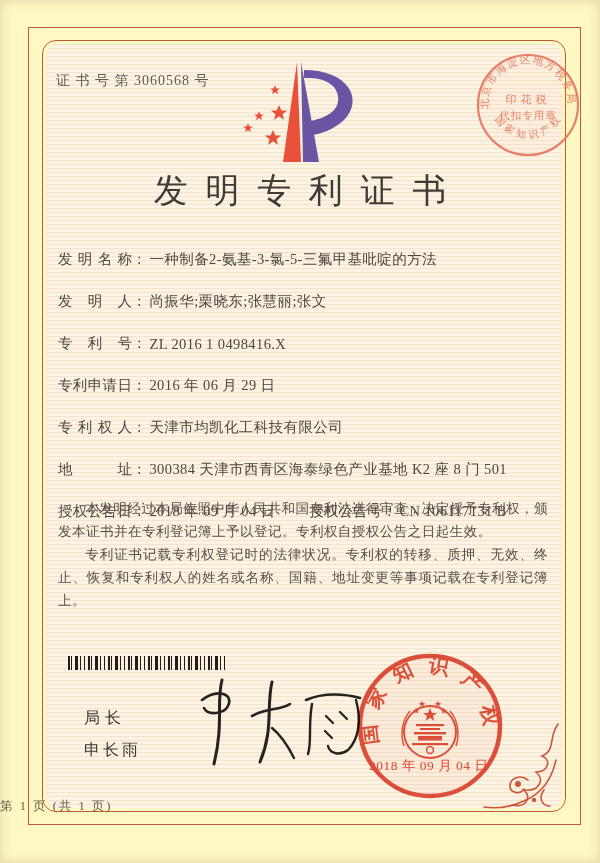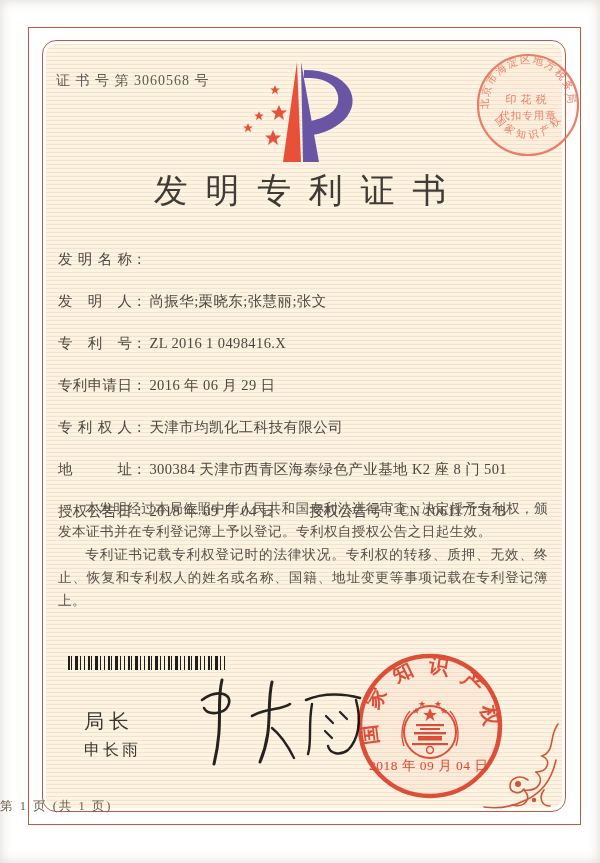--- a/index.html
+++ b/index.html
@@ -1,48 +1,48 @@
 <!DOCTYPE html>
 <html><head>
 <meta charset="utf-8">
 <style>
   html,body{margin:0;padding:0;background:#efece6;}
   .paper{
     position:relative;width:600px;height:863px;margin:0 auto;
-    background:#ffffff;overflow:hidden;
+    background:#fef9c3;overflow:hidden;
     font-family:"Liberation Serif","DejaVu Serif",serif;
     box-shadow:inset 0 0 12px rgba(120,100,80,.25);
   }
   .outer-frame{position:absolute;left:28px;top:27px;width:551px;height:796px;
     border:1.6px solid #c05a3e;pointer-events:none;}
   .inner-frame{position:absolute;left:42px;top:40px;width:522px;height:770px;
     border:1.8px solid #c05a3e;border-radius:14px;pointer-events:none;}
   .guilloche{position:absolute;left:3px;top:3px;right:3px;bottom:3px;border-radius:11px;
     background:
       repeating-linear-gradient(to bottom, rgba(216,166,120,.20) 0 1px, rgba(253,246,232,0) 1px 4px),
       #fcf3e2;}
   .cert-no{position:absolute;left:56px;top:72px;font-size:14px;letter-spacing:1px;color:#5d5a55;}
   .logo{position:absolute;left:231px;top:58px;width:140px;height:108px;}
   .title{position:absolute;left:0;top:168px;width:100%;text-align:center;
     font-size:34px;font-weight:500;color:#3f3c38;letter-spacing:.52em;text-indent:.52em;}
   .fields{position:absolute;left:58px;top:250px;width:494px;font-size:14.5px;color:#4c4741;}
-  .frow{display:flex;align-items:center;margin-bottom:23px;white-space:nowrap;}
+  .frow{display:flex;align-items:flex-end;margin-bottom:23px;white-space:nowrap;}
   .flabel{display:inline-block;width:5.1em;text-align:justify;text-align-last:justify;}
   .fcolon{margin-right:3px;}
   .fvalue{letter-spacing:.4px;}
   .fpair2{margin-left:34px;display:flex;align-items:baseline;}
   .body-text{position:absolute;left:58px;top:497px;width:490px;font-size:13.6px;
     line-height:23px;color:#55504a;text-align:justify;letter-spacing:.4px;}
   .body-text p{margin:0;text-indent:2em;}
   .barcode{position:absolute;left:68px;top:656px;width:160px;height:14px;
     background:repeating-linear-gradient(90deg,
       #1e1d1b 0 2px,transparent 2px 3px,#1e1d1b 3px 4px,transparent 4px 7px,
       #1e1d1b 7px 10px,transparent 10px 12px,#1e1d1b 12px 13px,transparent 13px 16px,
       #1e1d1b 16px 17px,transparent 17px 20px);}
-  .sig-title{position:absolute;left:84px;top:708px;font-size:20px;letter-spacing:5px;color:#3a3733;}
+  .sig-title{position:absolute;left:84px;top:708px;font-size:16px;letter-spacing:5px;color:#3a3733;}
   .sig-name{position:absolute;left:84px;top:740px;font-size:16px;letter-spacing:3px;color:#3a3733;font-family:Liberation Serif, serif;}
   .sig-hand{position:absolute;left:188px;top:670px;width:180px;height:105px;}
   .seal{position:absolute;left:352px;top:648px;width:156px;height:156px;
     opacity:.93;mix-blend-mode:multiply;}
   .seal-date{position:absolute;left:369px;top:757px;font-size:13.5px;color:#df4630;
     letter-spacing:.5px;z-index:5;}
   .tax-stamp{position:absolute;left:470px;top:47px;width:116px;height:116px;opacity:.9;z-index:4;}
   .footer{position:absolute;left:0;top:798px;width:100%;text-align:left;
     font-size:12.5px;color:#6b5a49;letter-spacing:2px;}
   .flourish{position:absolute;left:468px;top:720px;width:96px;height:94px;}
@@ -74,20 +74,21 @@
       <use href="#star" transform="translate(42,80) scale(1.35)"></use>
     </g>
   </svg>
 
   <div class="title">发明专利证书</div>
 
   <div class="fields">
     <div class="frow">
       <span class="flabel">发明名称</span>
         <span class="fcolon">：</span>
+      <span class="fvalue">一种制备2-氨基-3-氯-5-三氟甲基吡啶的方法</span>
     </div>
     <div class="frow">
       <span class="flabel">发明人</span>
         <span class="fcolon">：</span>
       <span class="fvalue">尚振华;栗晓东;张慧丽;张文</span>
     </div>
     <div class="frow">
       <span class="flabel">专利号</span>
         <span class="fcolon">：</span>
       <span class="fvalue">ZL 2016 1 0498416.X</span>

